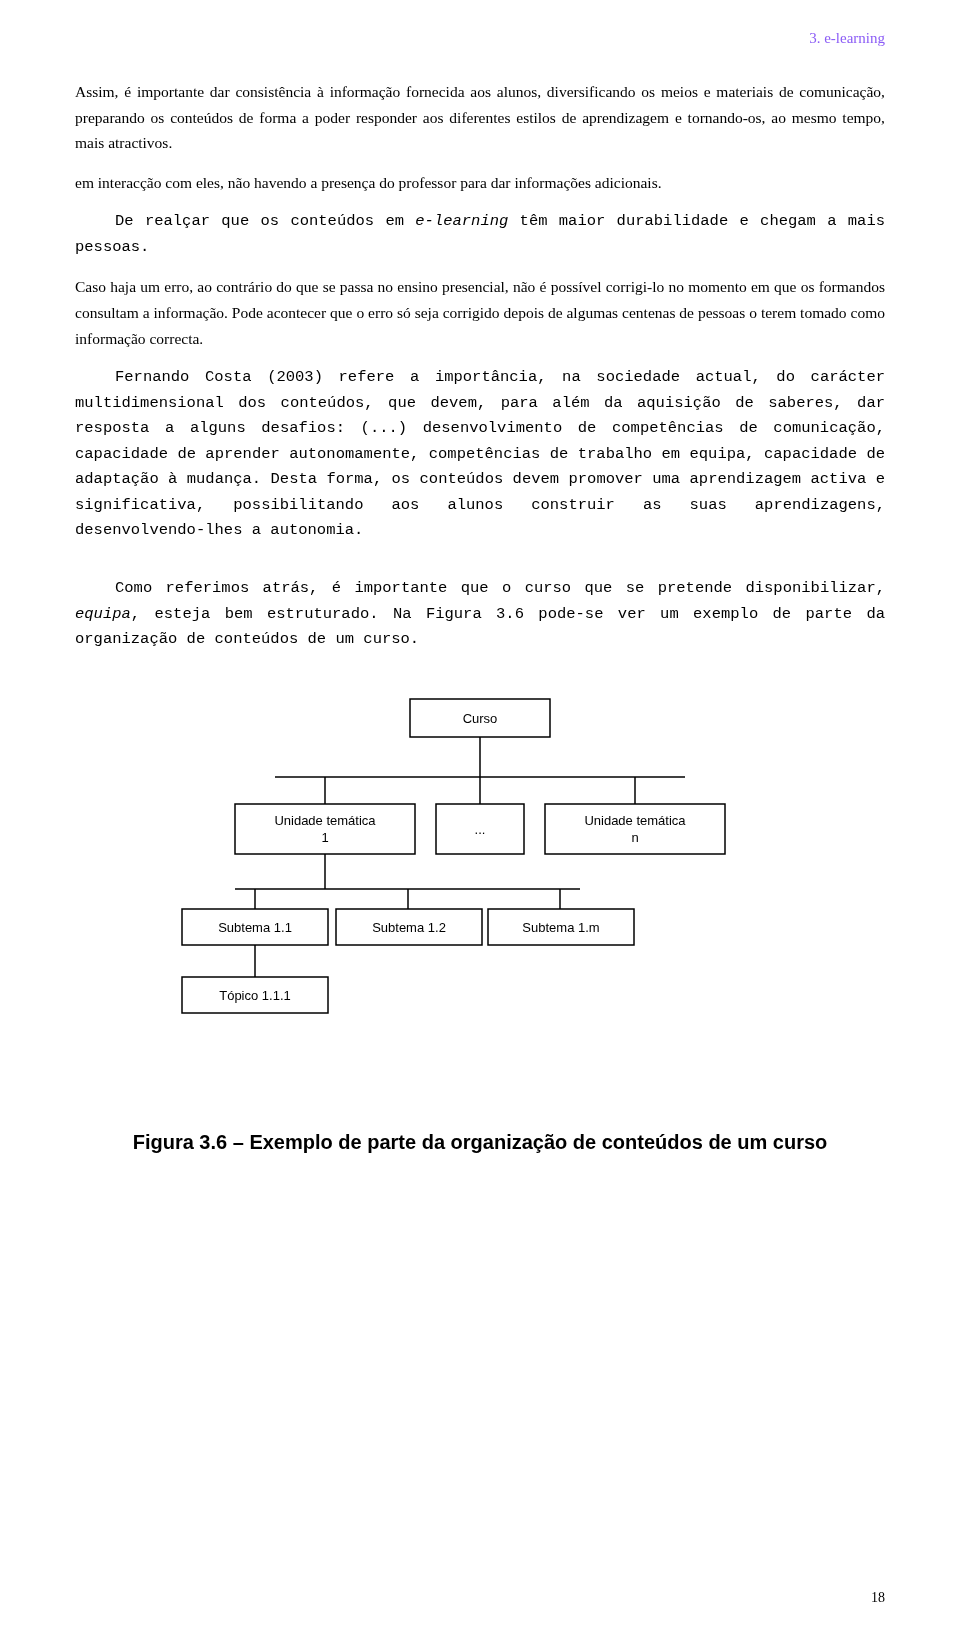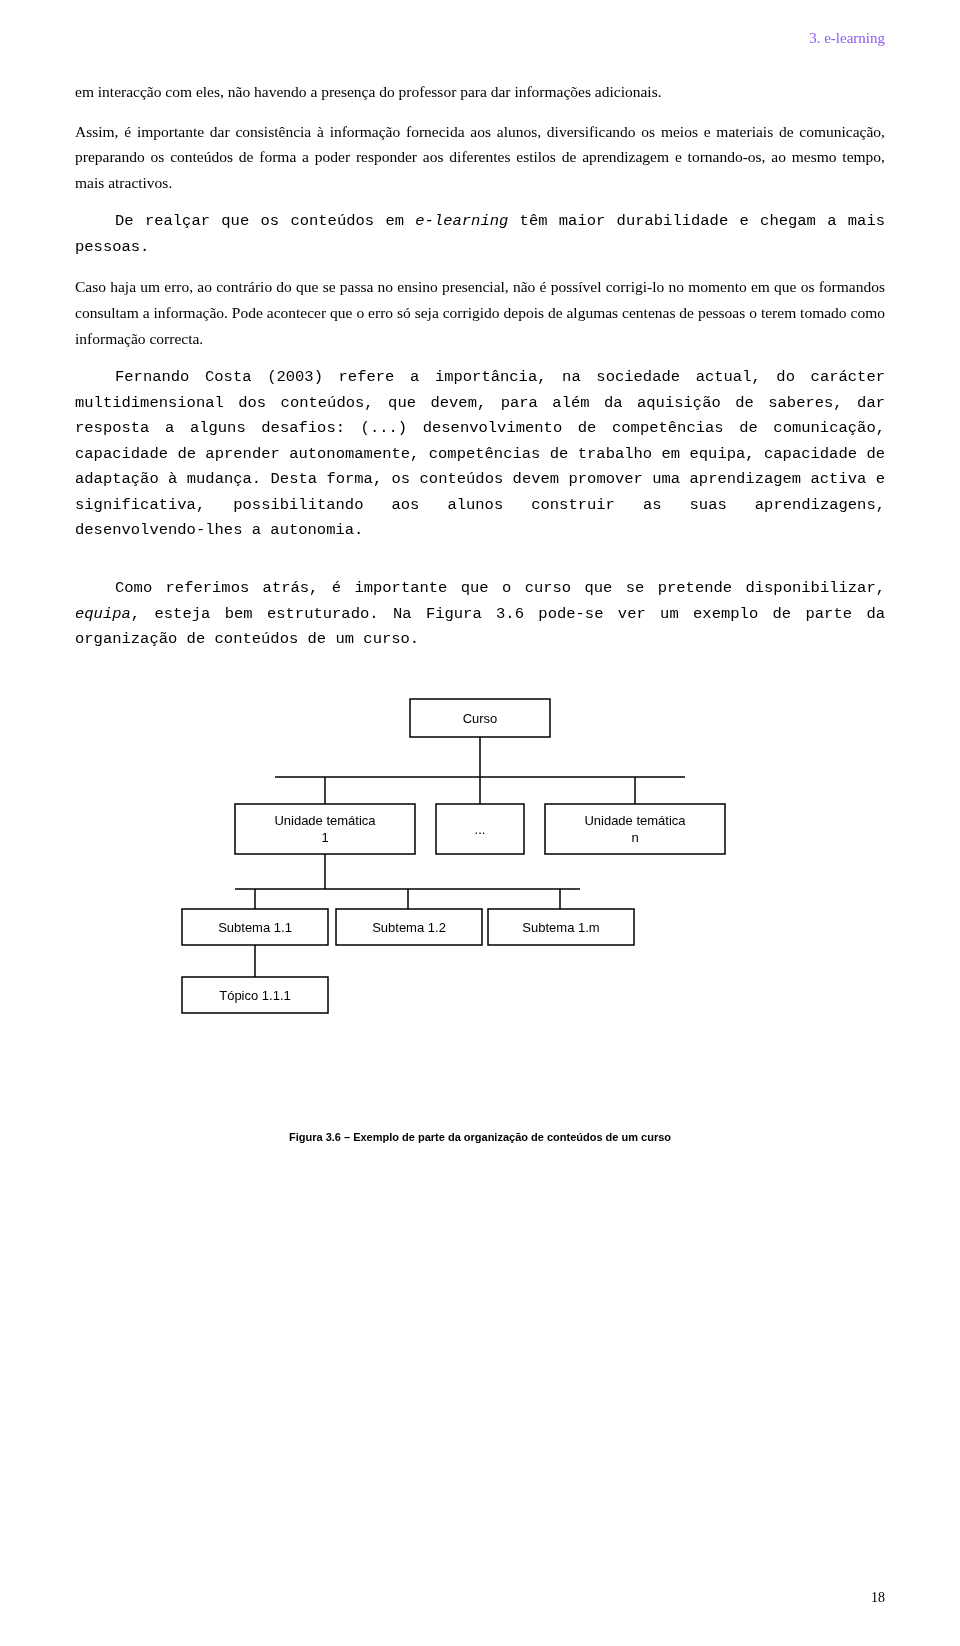--- a/index.html
+++ b/index.html
@@ -51,21 +51,21 @@
     }
 
     .figure-area {
       margin: 36px auto 10px auto;
       display: flex;
       flex-direction: column;
       align-items: center;
     }
 
     .figure-caption {
-      font-size: 11px;
+      font-size: 20px;
       font-weight: bold;
       font-family: Arial, sans-serif;
       text-align: left;
       margin-top: 22px;
       color: #000;
     }
 
     .page-number {
       position: absolute;
       bottom: 40px;
@@ -83,25 +83,25 @@
 
 <div class="page-container">
 
   <div class="header">
     <span>3. e-learning</span>
   </div>
 
   <div class="body-text">
 
     <p>
-      <span>em interacção com eles, não havendo a presença do professor para dar informações adicionais.</span>
+      <span>Assim, é importante dar consistência à informação fornecida aos alunos, diversificando os meios e materiais de comunicação, preparando os conteúdos de forma a poder responder aos diferentes estilos de aprendizagem e tornando-os, ao mesmo tempo, mais atractivos.</span>
     </p>
 
     <p>
-      <span>Assim, é importante dar consistência à informação fornecida aos alunos, diversificando os meios e materiais de comunicação, preparando os conteúdos de forma a poder responder aos diferentes estilos de aprendizagem e tornando-os, ao mesmo tempo, mais atractivos.</span>
+      <span>em interacção com eles, não havendo a presença do professor para dar informações adicionais.</span>
     </p>
 
     <p class="indent">
       <span>De realçar que os conteúdos em </span><em>e-learning</em><span> têm maior durabilidade e chegam a mais pessoas.</span>
     </p>
 
     <p>
       <span>Caso haja um erro, ao contrário do que se passa no ensino presencial, não é possível corrigi-lo no momento em que os formandos consultam a informação. Pode acontecer que o erro só seja corrigido depois de algumas centenas de pessoas o terem tomado como informação correcta.</span>
     </p>
 

